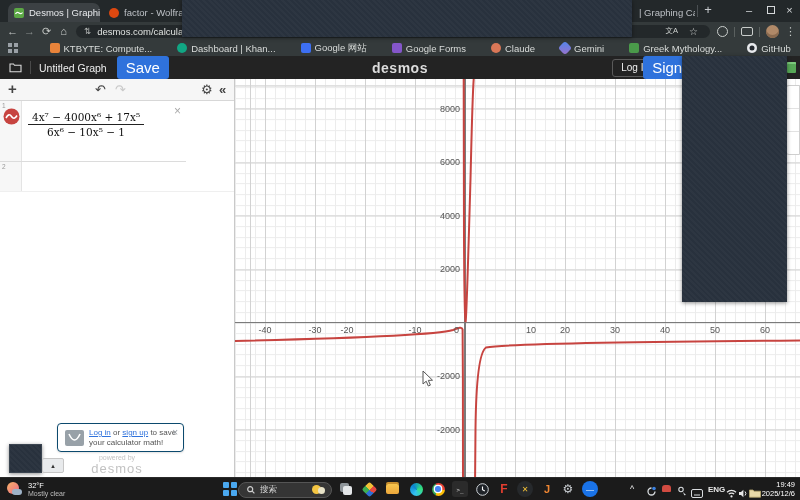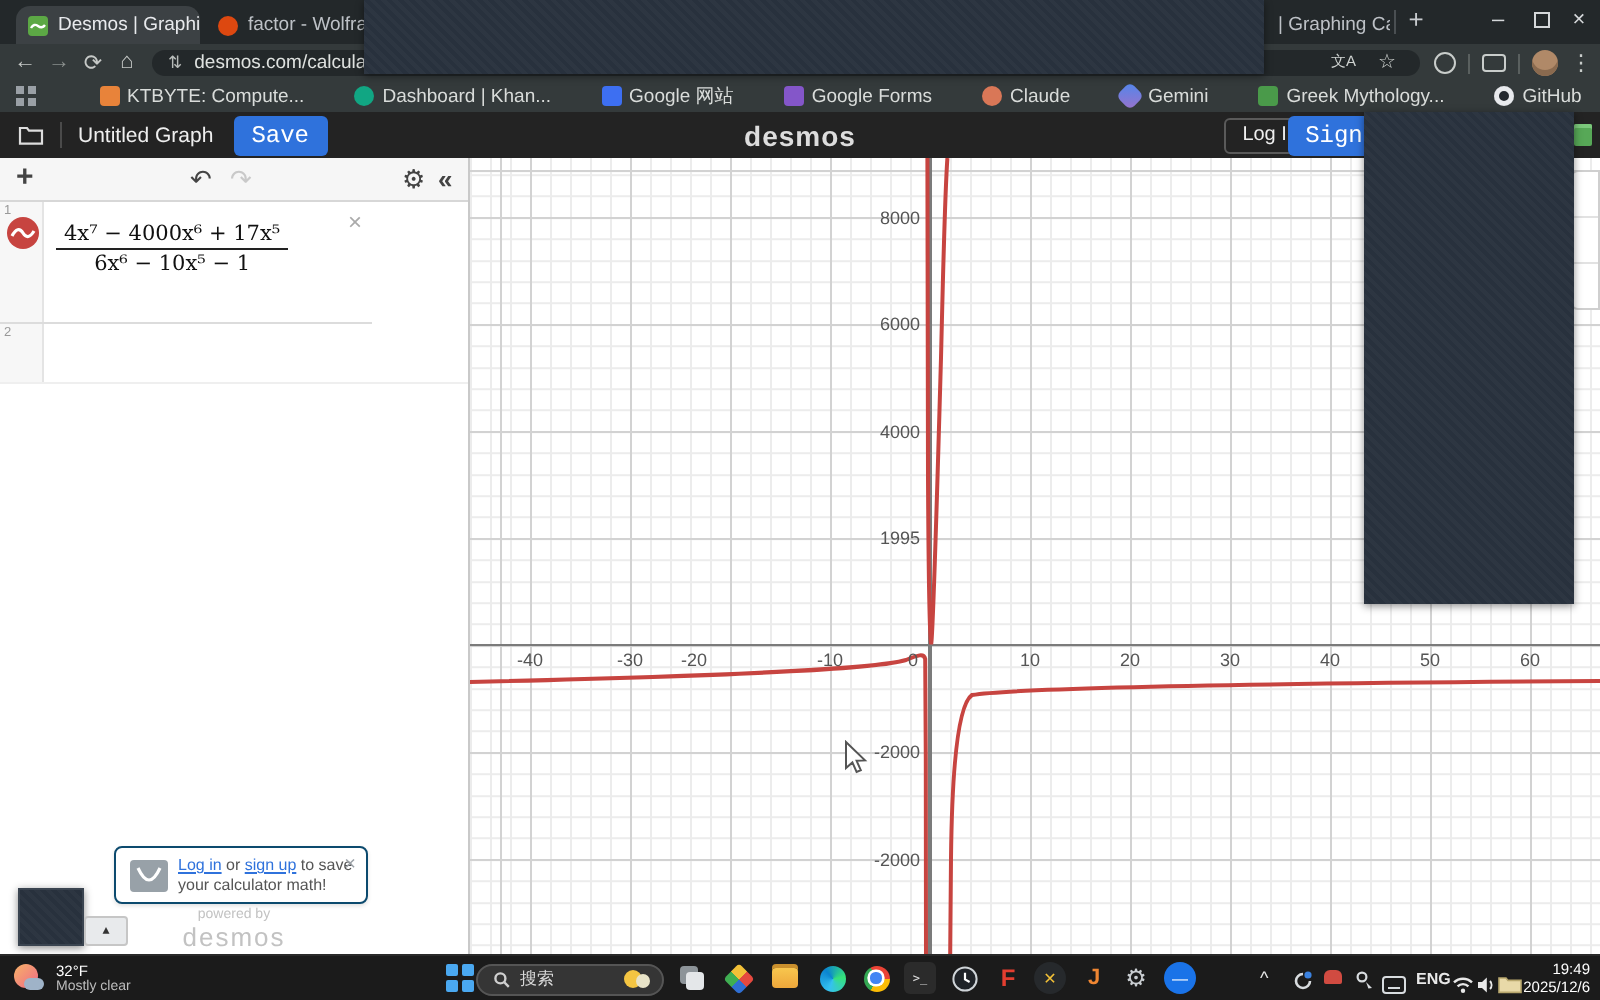--- a/index.html
+++ b/index.html
@@ -17,21 +17,21 @@
   #toolbar { left:0; top:22px; width:800px; height:18px; background:#343a3b; display:flex; align-items:center; }
   .navico { color:#c6c9c7; font-size:11px; width:17px; text-align:center; }
   #omnibox { position:absolute; left:76px; top:24.5px; width:634px; height:13.5px; background:#23282a; border-radius:8px;
              display:flex; align-items:center; font-size:9.5px; color:#dfe2e0; }
   #bookmarks { left:0; top:40px; width:800px; height:16px; background:#343a3b; display:flex; align-items:center; font-size:9.5px; color:#d9dcda; }
   .bm { display:flex; align-items:center; gap:4px; margin-right:13px; white-space:nowrap;margin-left:12px; }
   .bmico { width:10px; height:10px; border-radius:2px; flex:0 0 auto; display:flex; align-items:center; justify-content:center; }
   .vsep { width:1px; height:10px; background:#5a605f; margin:0 6px; }
   
   #dheader { left:0; top:56px; width:800px; height:23px; background:#232323; display:flex; align-items:center; color:#eee; }
-  .dbtn-blue { background:#2f72dc; color:#fff; border-radius:3px; font-size:12px; padding:3px 9px;font-family:Liberation Mono, monospace; }
+  .dbtn-blue { background:#2f72dc; color:#fff; border-radius:3px; font-size:15px; padding:3px 9px; }
   .dbtn-dark { border:1px solid #5a5a5a; color:#eee; border-radius:3px; font-size:10px; padding:2.5px 8px; }
   #expanel { left:0; top:79px; width:235px; height:398px; background:#fff; border-right:1px solid #c9c9c9; }
   #extoolbar { position:absolute; left:0; top:0; width:234px; height:22px; background:#f6f6f6; border-bottom:1px solid #d7d7d7; }
   .exico { position:absolute; top:3px; font-size:13px; color:#444; }
   .exrow1 { position:absolute; left:0; top:22px; width:186px; height:61px; border-bottom:1px solid #dcdcdc; }
   .gutter { position:absolute; left:0; top:0; width:22px; height:100%; background:#f7f7f7; border-right:1px solid #e4e4e4; }
   .rownum { position:absolute; left:2px; top:1px; font-size:6.5px; color:#999; }
   .frac { position:absolute; left:28px; top:10px; font-family:"DejaVu Serif", serif; font-size:10.5px; color:#111; text-align:center; }
   .frac .nu { padding:0 4px 1px; border-bottom:1px solid #222; }
   .frac .de { padding-top:1px; }
@@ -228,32 +228,32 @@
       <path d="M0,262 C150,258.5 205,255 218,251 C224,248.5 227,247.5 227.6,250.5 L227.9,300 L228,398"></path>
       <path d="M228.7,0 L229,160 C229.3,215 229.7,239 230.6,243 C231.6,238 233.5,170 235.5,100 C236.5,60 237.3,20 238.7,0"></path>
       <path d="M240.1,398 L240.5,350 C240.9,315 243,274 251,268.5 C275,264.5 420,262.5 565,261.5"></path>
     </g>
   </svg>
 
   <span class="tick xtick" style="left:30px;">-40</span>
   <span class="tick xtick" style="left:80px;">-30</span>
   <span class="tick xtick" style="left:112px;">-20</span>
   <span class="tick xtick" style="left:180px;">-10</span>
-  <span class="tick xtick" style="left:280px;">10</span>
+  <span class="tick xtick" style="left:296px;">10</span>
   <span class="tick xtick" style="left:330px;">20</span>
   <span class="tick xtick" style="left:380px;">30</span>
   <span class="tick xtick" style="left:430px;">40</span>
   <span class="tick xtick" style="left:480px;">50</span>
   <span class="tick xtick" style="left:530px;">60</span>
   <span class="tick" style="left:219px;top:246px;">0</span>
 
   <span class="tick ytick" style="left:183px;top:29.5px;">8000</span>
   <span class="tick ytick" style="left:183px;top:83px;">6000</span>
   <span class="tick ytick" style="left:183px;top:136.5px;">4000</span>
-  <span class="tick ytick" style="left:183px;top:190px;">1995</span>
+  <span class="tick ytick" style="left:183px;top:190px;">2000</span>
   <span class="tick ytick" style="left:183px;top:297px;">-2000</span>
   <span class="tick ytick" style="left:183px;top:350.5px;">-2000</span>
 
   <div class="abs" style="left:550px;top:6px;width:15px;height:70px;background:#fff;border:1px solid #cfcfcf;border-radius:4px 0 0 4px;">
     <div style="height:23px;border-bottom:1px solid #e2e2e2;"></div>
     <div style="height:23px;border-bottom:1px solid #e2e2e2;"></div>
   </div>
 </div>
 
 <div class="abs navy" style="left:182px;top:0;width:450px;height:37px;"></div>

